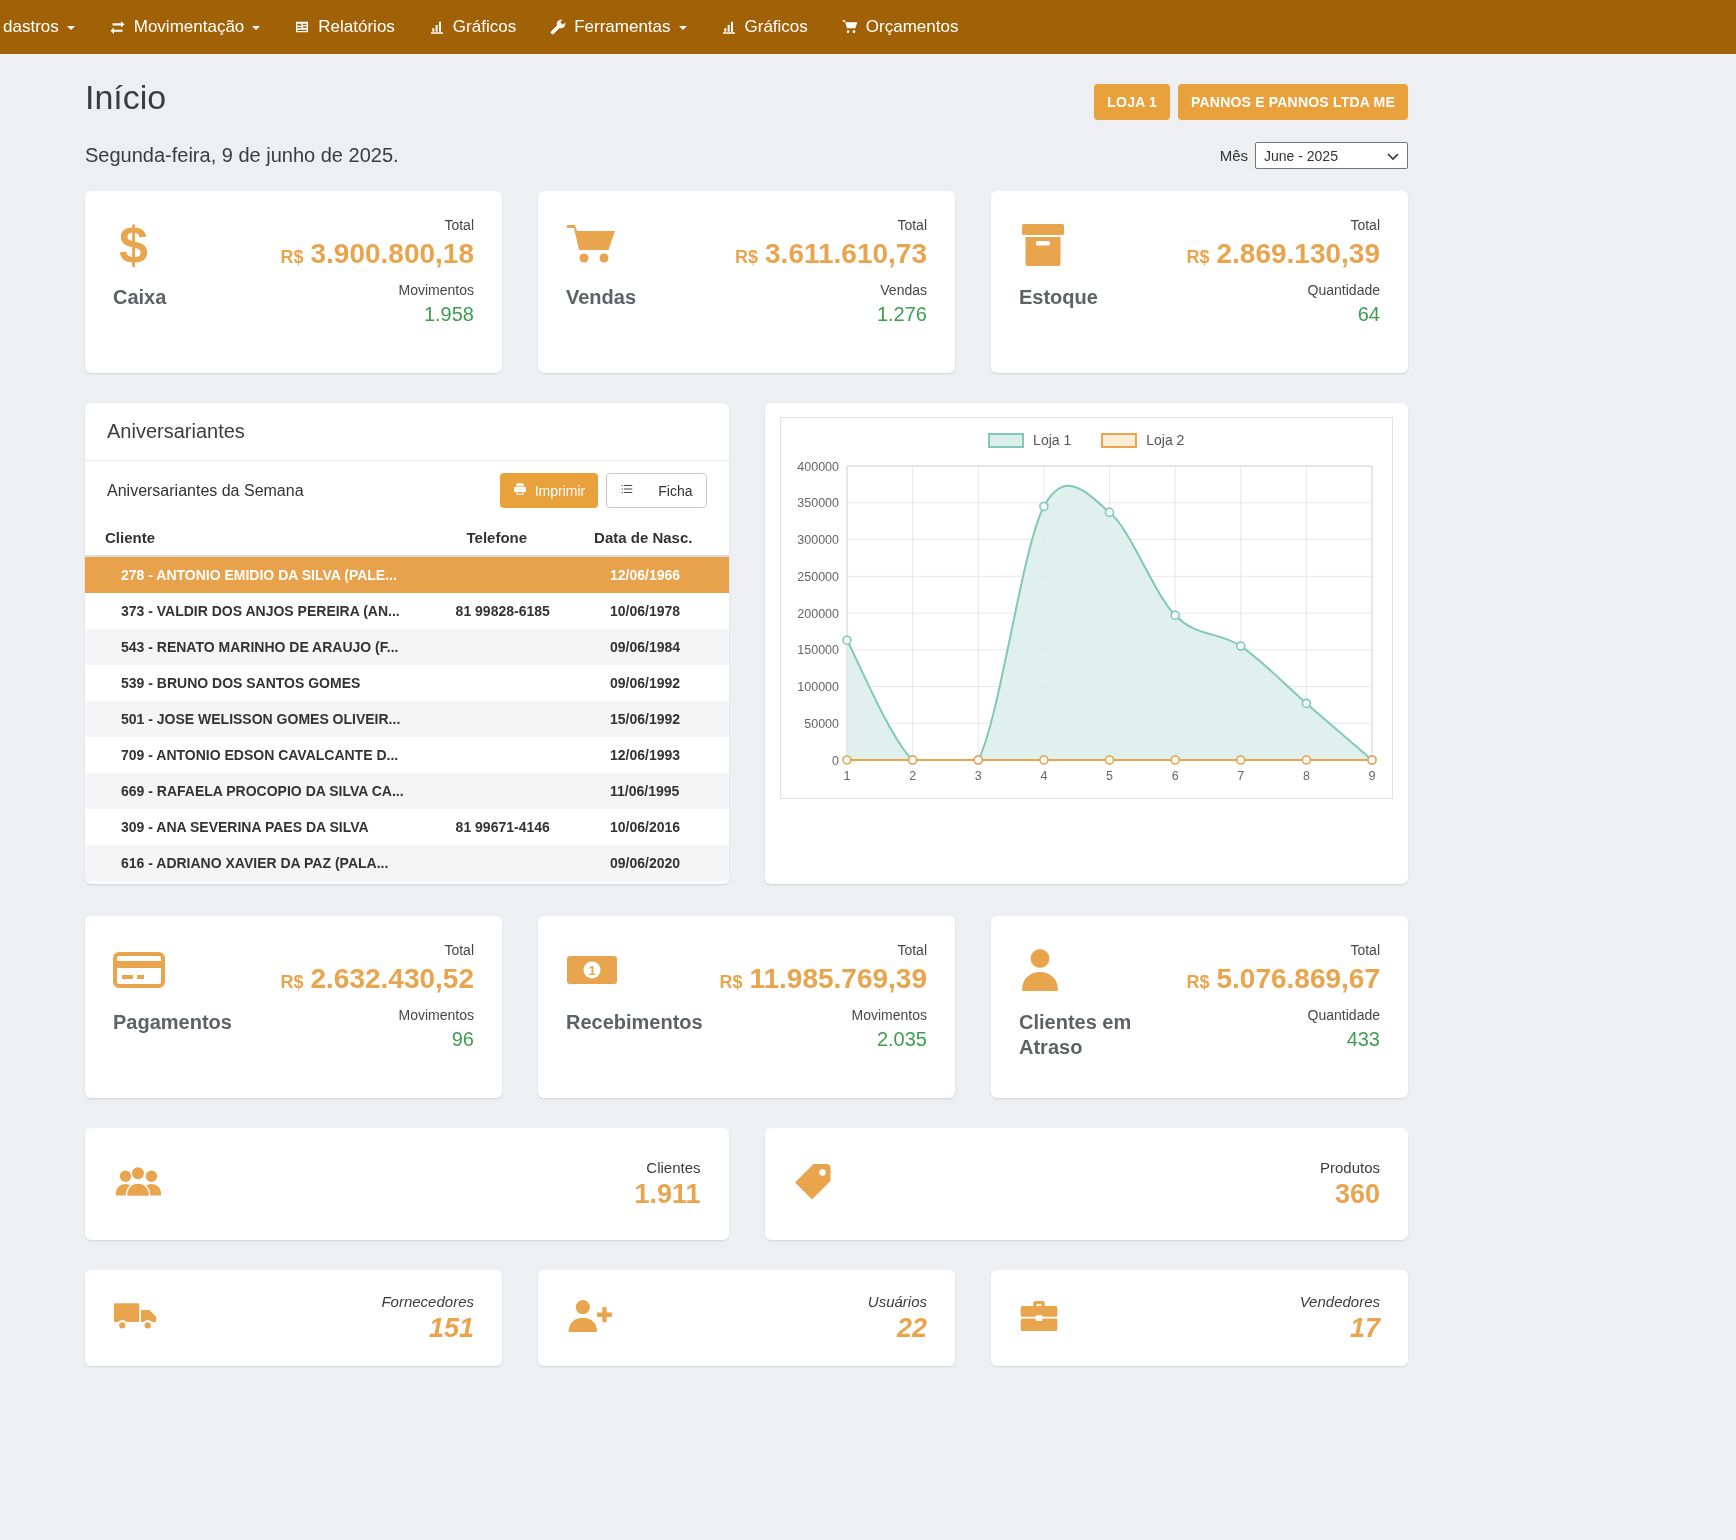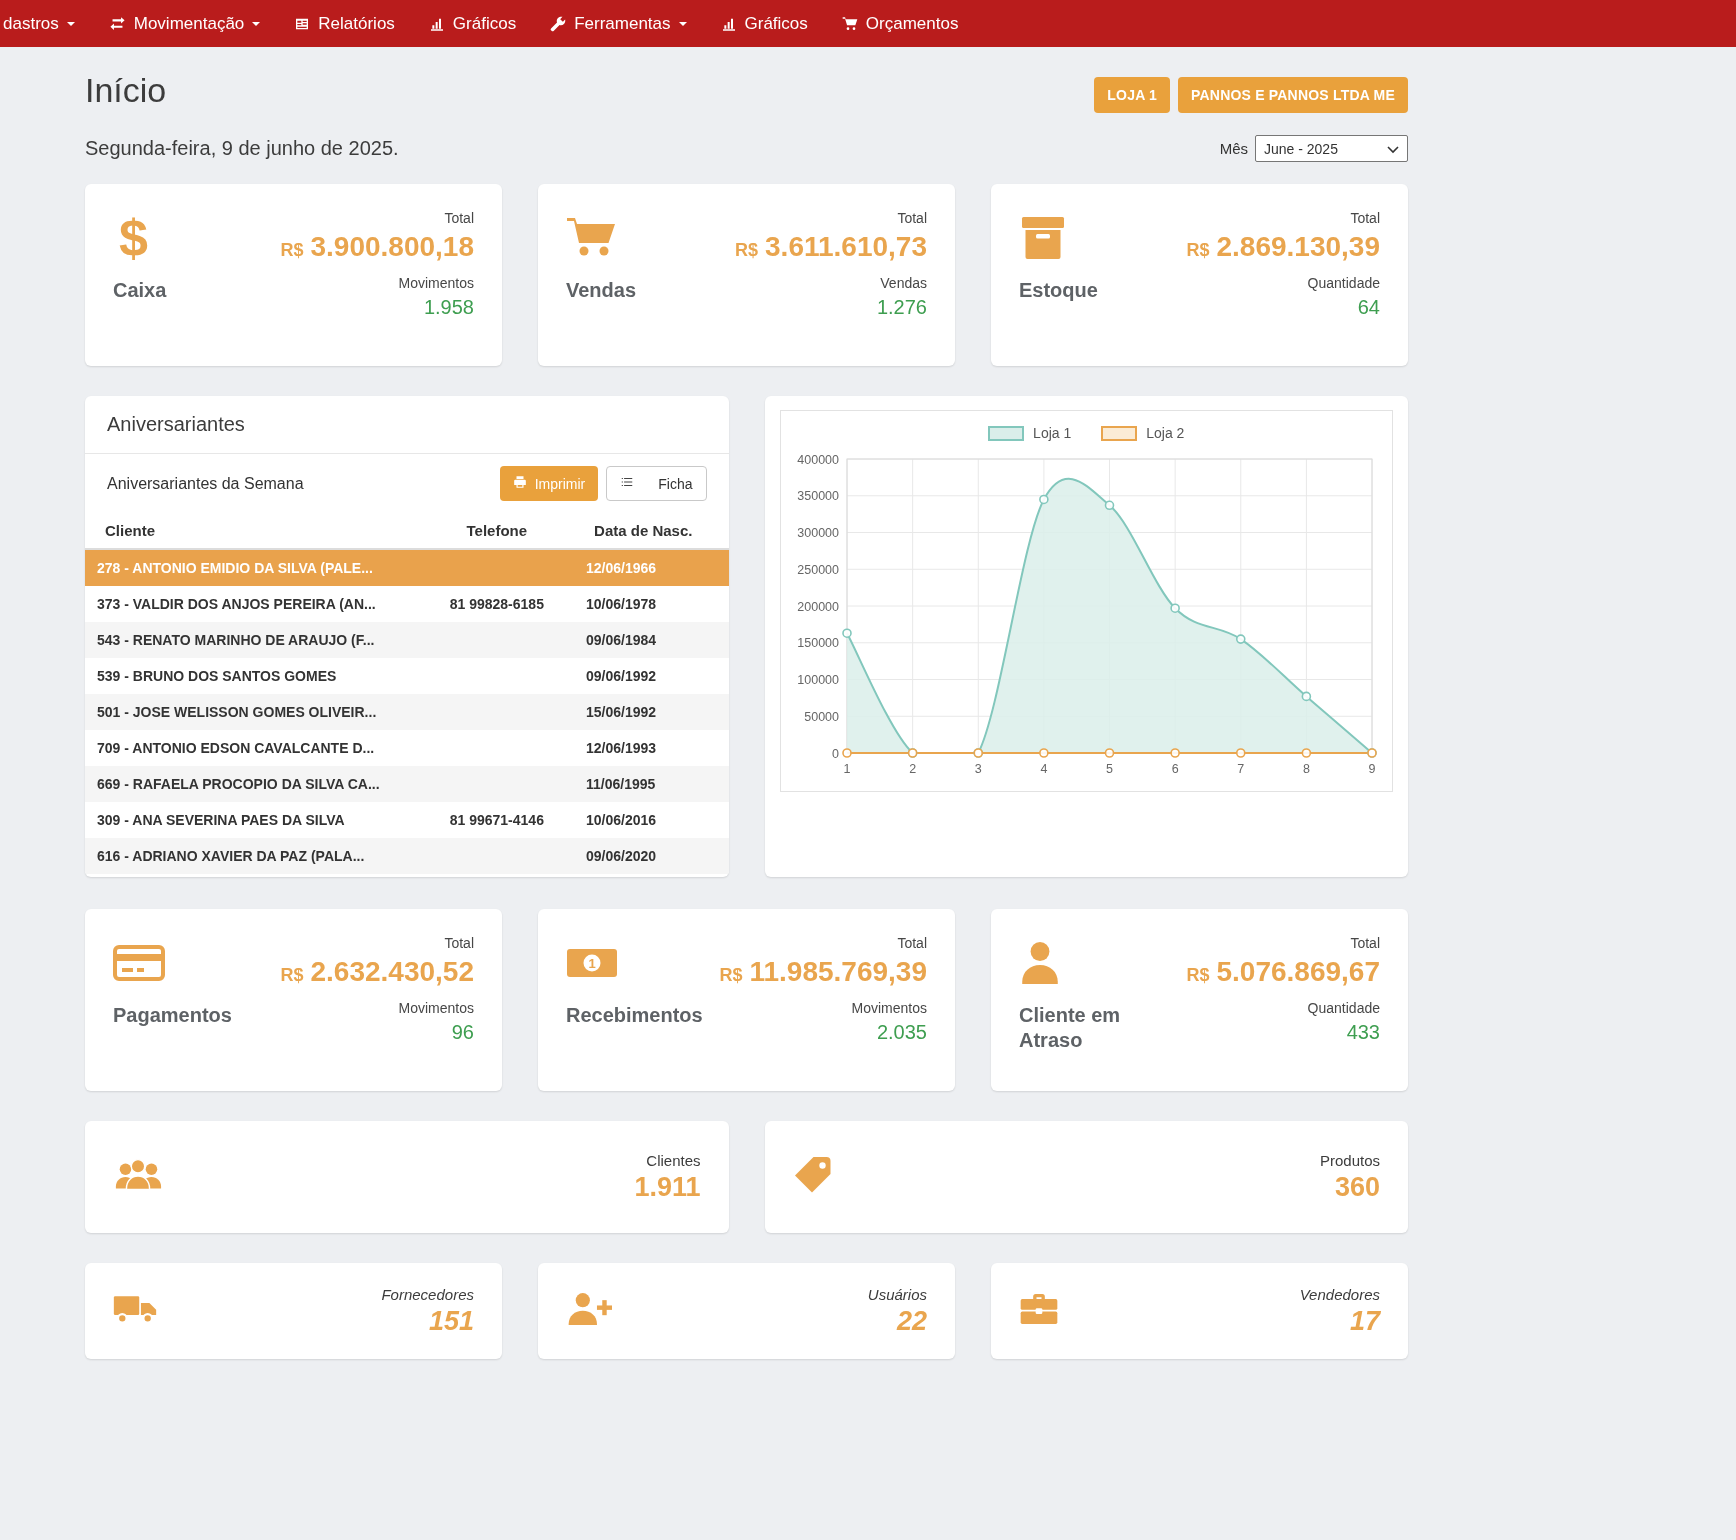--- a/index.html
+++ b/index.html
@@ -1,19 +1,19 @@
 <!DOCTYPE html>
 <html><head>
 <meta charset="utf-8">
 <style>
   *{box-sizing:border-box;margin:0;padding:0;}
   html,body{width:1736px;}
   body{height:1540px;background:#edeff2;font-family:"Liberation Sans",sans-serif;color:#333;overflow:hidden;}
   
-  .navbar{height:47px;background:#b91c1c;display:flex;align-items:center;color:#fff;}
+  .navbar{height:54px;background:#a16207;display:flex;align-items:center;color:#fff;}
   .nav-item{display:flex;align-items:center;gap:8px;height:54px;padding:0 17px;font-size:17px;cursor:pointer;white-space:nowrap;}
   .nav-item:first-child{margin-left:-14px;}
   .caret{width:0;height:0;border:4px solid transparent;border-top-color:#fff;margin-top:5px;}
   .nav-ic{display:flex;align-items:center;}
   
   .container{width:1323px;margin-left:85px;}
   .page-header{display:flex;justify-content:space-between;align-items:flex-start;padding-top:24px;}
   .page-title{font-size:34px;font-weight:400;color:#3c3c3c;}
   .header-buttons{display:flex;gap:8px;margin-top:6px;}
   .btn-orange{background:#E9A13C;color:#fff;font-weight:700;font-size:14px;padding:10px 13px;border-radius:4px;border:none;cursor:pointer;font-family:inherit;letter-spacing:.2px;}
@@ -37,21 +37,21 @@
   
   .tall-card{height:481px;overflow:hidden;position:relative;}
   .panel-title{font-size:20px;color:#3c3c3c;padding:17px 22px;border-bottom:1px solid #e7e7e7;}
   .panel-sub{display:flex;justify-content:space-between;align-items:center;padding:12px 22px;}
   .sub-title{font-size:16px;}
   .sub-buttons{display:flex;gap:8px;}
   .btn-print{display:flex;align-items:center;gap:8px;background:#E9A13C;color:#fff;font-size:14px;padding:8px 13px;border-radius:4px;border:none;cursor:pointer;font-family:inherit;}
   .btn-ficha{display:flex;align-items:center;gap:24px;background:#fff;border:1px solid #c9c9c9;color:#333;font-size:14px;padding:8px 13px;border-radius:4px;cursor:pointer;font-family:inherit;}
   table.bdays{width:100%;border-collapse:collapse;table-layout:fixed;}
   .bdays th{font-size:15px;text-align:left;padding:9px 20px;border-bottom:2px solid #dcdcdc;}
-  .bdays td{font-size:14px;font-weight:700;padding:10px 12px;white-space:nowrap;overflow:hidden;}
+  .bdays td{font-size:14px;font-weight:700;padding:10px 36px;white-space:nowrap;overflow:hidden;}
   .bdays .c{text-align:center;} .bdays .r{}
   .bdays tr{cursor:pointer;}
   .bdays tr.alt{background:#f5f5f5;}
   .bdays tr.hl{background:#E9A24C;color:#fff;}
   .col-cliente{width:52%;} .col-tel{width:24%;} .col-nasc{width:24%;}
   
   .tabs{display:flex;align-items:stretch;border-bottom:1px solid #ddd;}
   .tab{font-size:16px;color:#3c3c3c;cursor:pointer;}
   .tab-active{background:#fff;border-top:3px solid #E8943C;border-right:1px solid #ddd;padding:13px 25px 15px;margin-bottom:-1px;border-top-left-radius:6px;}
   .tab-inactive{padding:16px 25px;}
@@ -404,21 +404,21 @@
     </div>
 
     <div class="card stat-card">
       <div>
         <div class="stat-icon">
           <svg width="42" height="46" viewBox="0 0 40 44">
               <circle cx="20" cy="11" r="9" fill="#E9A54E"></circle>
               <path d="M3 40c0-9.5 7.5-16 17-16s17 6.5 17 16v2H3v-2z" fill="#E9A54E"></path>
             </svg>
         </div>
-        <div class="stat-name">Cliente em Atraso</div>
+        <div class="stat-name">Clientes em Atraso</div>
       </div>
       <div class="stat-right">
         <div class="sm-label">Total</div>
         <div class="stat-total"><span class="cur">R$</span><span>5.076.869,67</span></div>
         <div class="sm-label">Quantidade</div>
         <div class="stat-count">433</div>
       </div>
     </div>
   </div>
 

